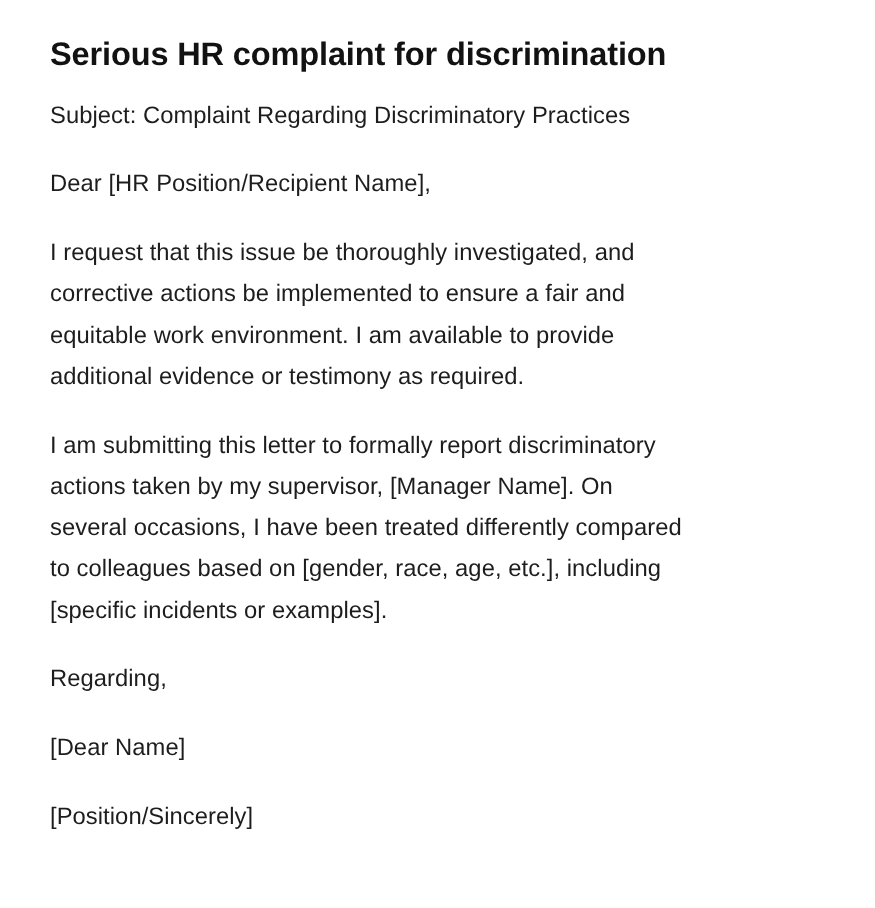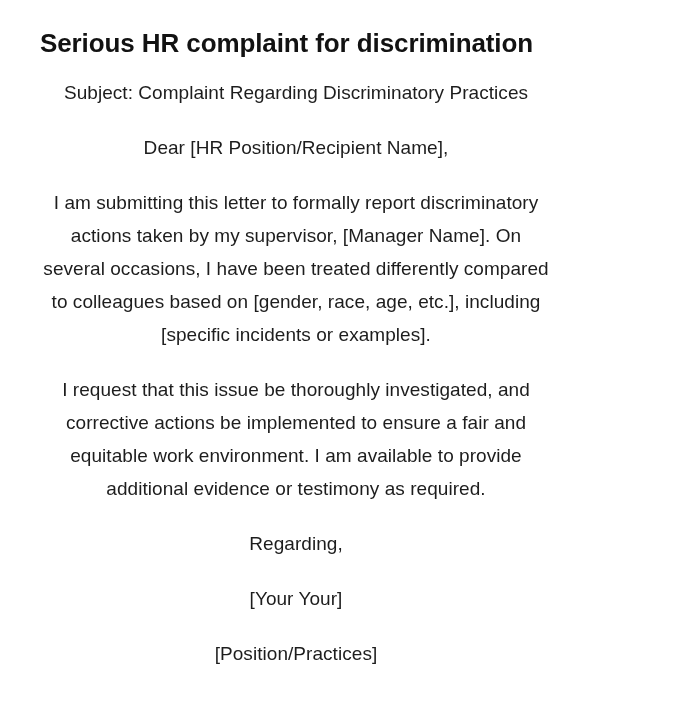--- a/index.html
+++ b/index.html
@@ -41,21 +41,20 @@
 
   .para {
     margin: 0;
     padding: 0;
     font-size: 19px;
     line-height: 33px;
     font-weight: 400;
     color: #1d1d1d;
     max-width: 580px;
     letter-spacing: 0.05px;
-    text-align: center;
   }
 
   .para + .para {
     margin-top: 22px;
   }
 
   .para-subject {
     margin-top: 16px;
   }
 </style>
@@ -64,24 +63,24 @@
 
 <div class="page">
 
   <h1 class="doc-title">Serious HR complaint for discrimination</h1>
 
   <div class="doc-body">
     <p class="para para-subject">Subject: Complaint Regarding Discriminatory Practices</p>
 
     <p class="para">Dear [HR Position/Recipient Name],</p>
 
+    <p class="para">I request that this issue be thoroughly investigated, and corrective actions be implemented to ensure a fair and equitable work environment. I am available to provide additional evidence or testimony as required.</p>
+
     <p class="para">I am submitting this letter to formally report discriminatory actions taken by my supervisor, [Manager Name]. On several occasions, I have been treated differently compared to colleagues based on [gender, race, age, etc.], including [specific incidents or examples].</p>
-
-    <p class="para">I request that this issue be thoroughly investigated, and corrective actions be implemented to ensure a fair and equitable work environment. I am available to provide additional evidence or testimony as required.</p>
 
     <p class="para">Regarding,</p>
 
-    <p class="para">[Your Your]</p>
+    <p class="para">[Dear Name]</p>
 
-    <p class="para">[Position/Practices]</p>
+    <p class="para">[Position/Sincerely]</p>
   </div>
 
 </div>
 
 </body></html>

